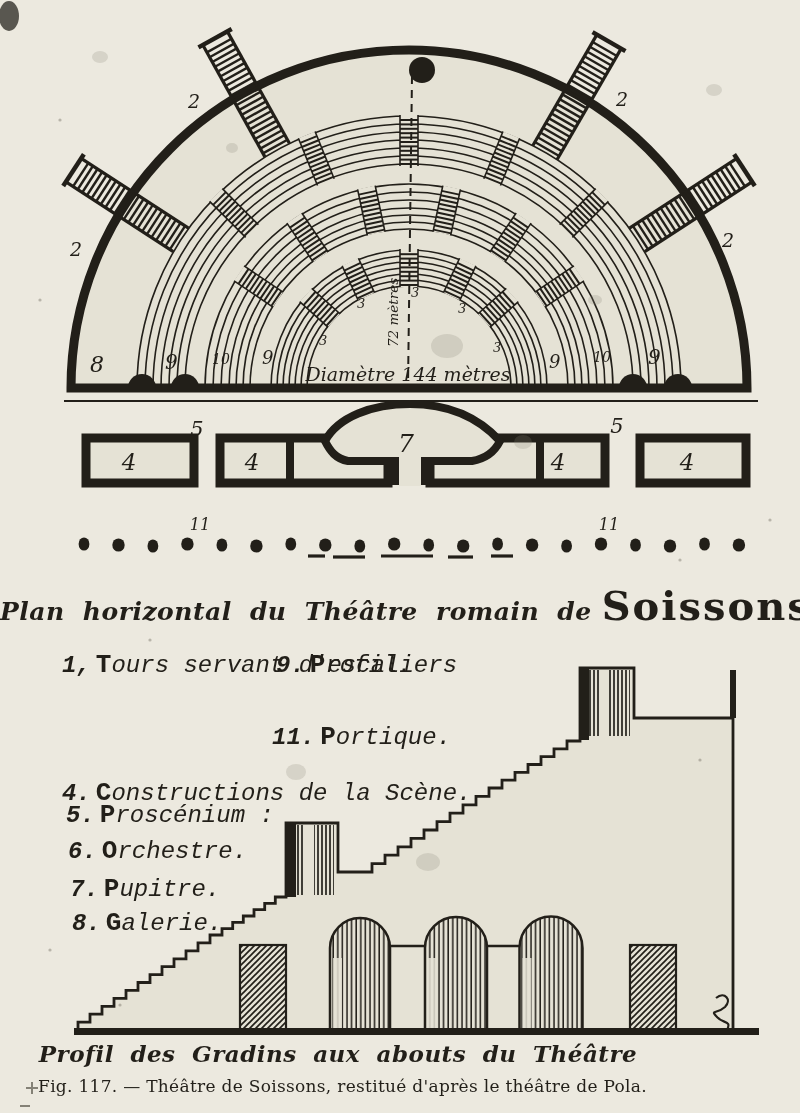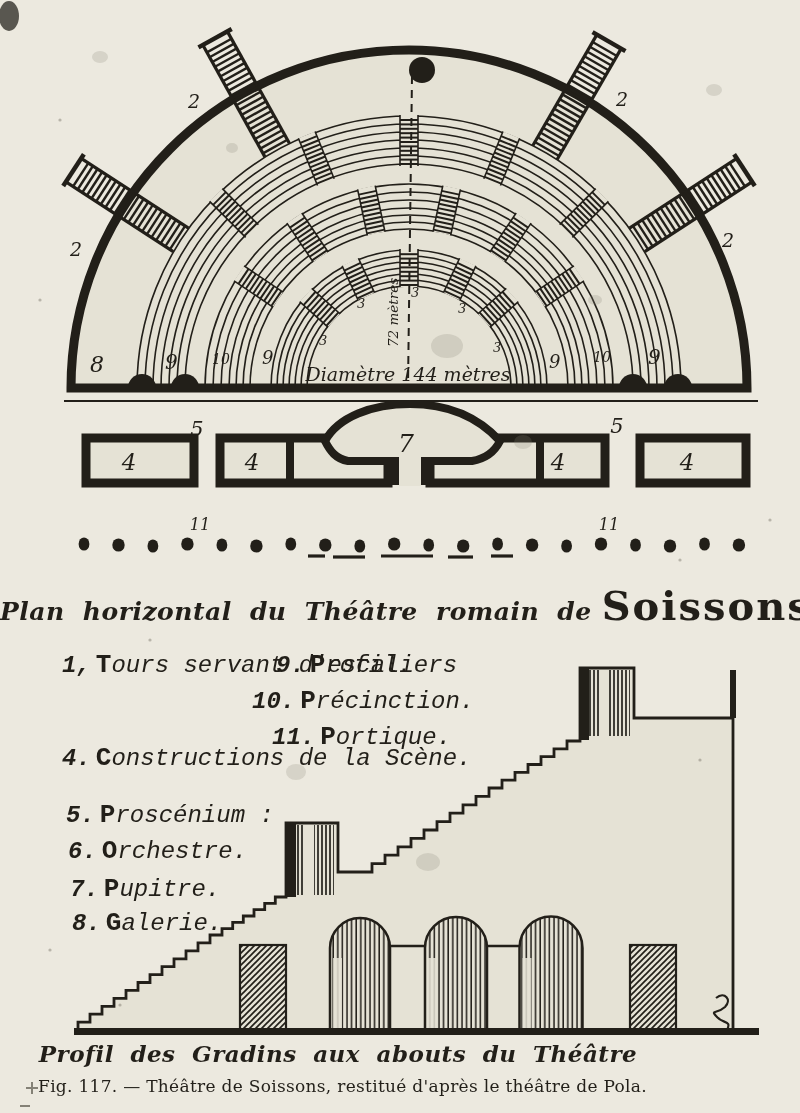--- a/index.html
+++ b/index.html
@@ -540,24 +540,23 @@
           <line x1="20" y1="1106" x2="30" y2="1106" stroke="#6b675c" stroke-width="2"></line>
         </g>
       </svg>
   </div>
 
   <div class="cap1">
     <span class="pre">Plan horizontal du Théâtre romain de</span><span class="emph">Soissons.</span>
   </div>
 
   <div class="leg-item" style="left:62px;top:650px"><span class="leg-num">1,</span><span class="leg-lbl">Tours servant d'escaliers</span></div>
-  <div class="leg-item" style="left:62px;top:743px"><span class="leg-num">4.</span><span class="leg-lbl">Constructions de la Scène.</span></div>
+  <div class="leg-item" style="left:62px;top:778px"><span class="leg-num">4.</span><span class="leg-lbl">Constructions de la Scène.</span></div>
   <div class="leg-item" style="left:66px;top:800px"><span class="leg-num">5.</span><span class="leg-lbl">Proscénium :</span></div>
   <div class="leg-item" style="left:68px;top:836px"><span class="leg-num">6.</span><span class="leg-lbl">Orchestre.</span></div>
   <div class="leg-item" style="left:70px;top:874px"><span class="leg-num">7.</span><span class="leg-lbl">Pupitre.</span></div>
   <div class="leg-item" style="left:72px;top:908px"><span class="leg-num">8.</span><span class="leg-lbl">Galerie.</span></div>
   <div class="leg-item" style="left:276px;top:650px"><span class="leg-num">9.</span><span class="leg-lbl">Profil.</span></div>
-  <div class="leg-item" style="left:252px;top:686px"><span class="leg-num">10.</span><span class="leg-lbl">Précinction.</span></div>
   <div class="leg-item" style="left:272px;top:722px"><span class="leg-num">11.</span><span class="leg-lbl">Portique.</span></div>
 
   <div class="cap2">Profil des Gradins aux abouts du Théâtre</div>
   <div class="cap3">Fig. 117. — Théâtre de Soissons, restitué d'après le théâtre de Pola.</div>
 </div>
 
 </body></html>

